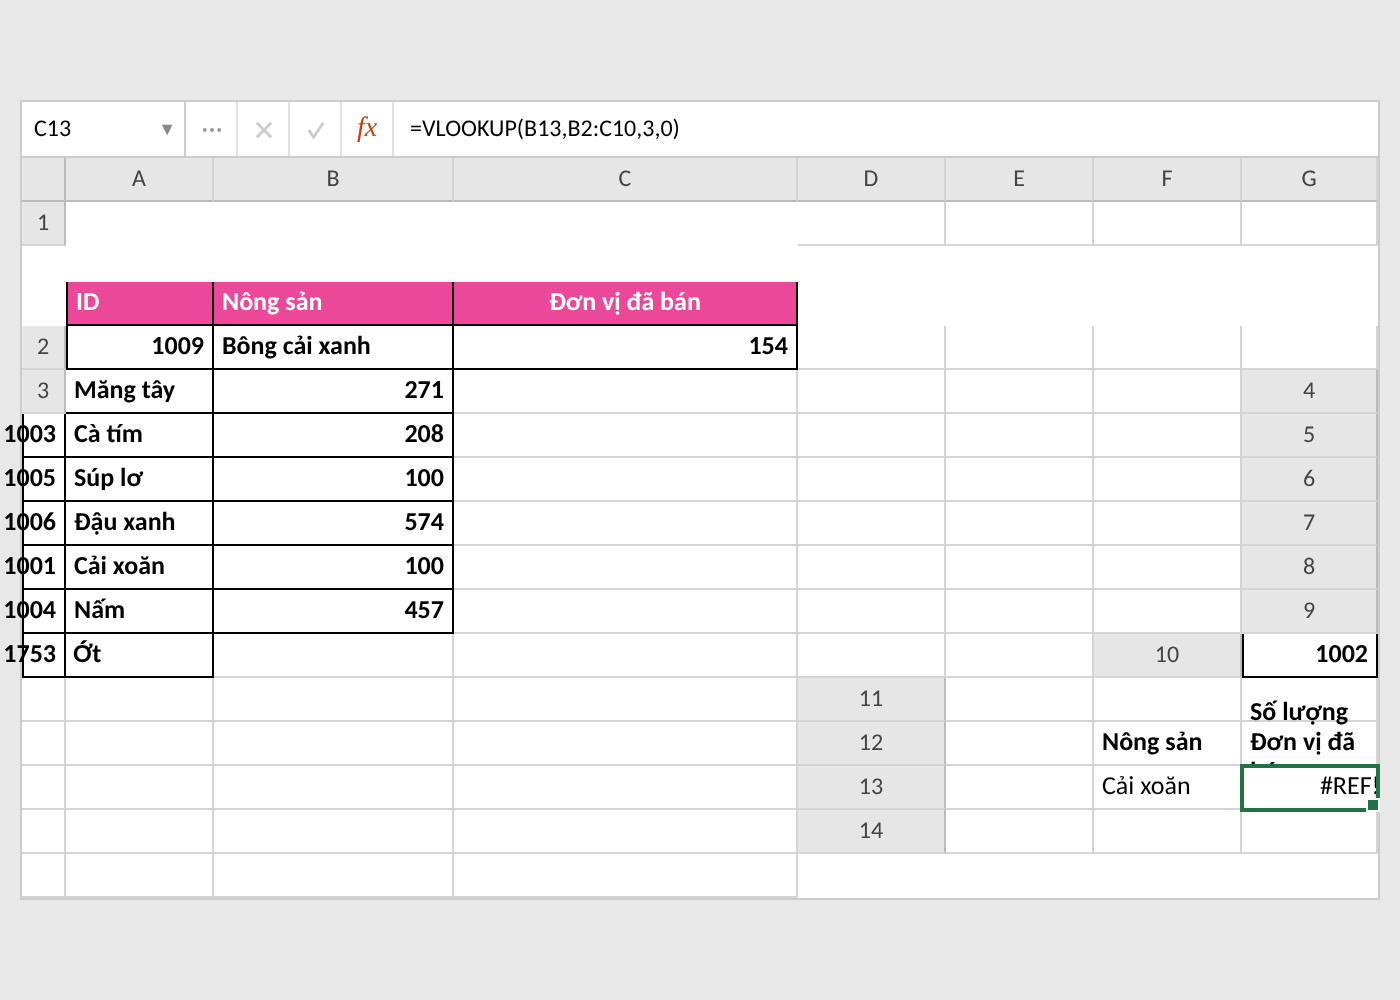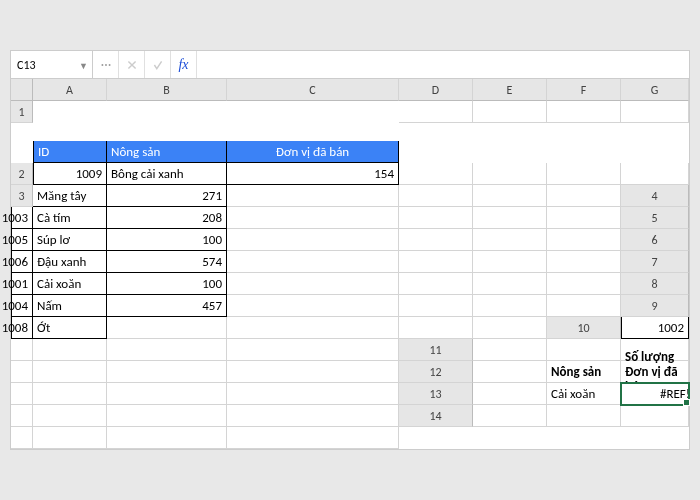--- a/index.html
+++ b/index.html
@@ -4,31 +4,31 @@
 <style>
 * { box-sizing: border-box; margin: 0; padding: 0; }
 body { font-family: Calibri, Arial, sans-serif; font-size: 13px; background: #e8e8e8; display: flex; align-items: center; justify-content: center; height: 100vh; }
 .frame { width: 700px; height: 376px; background: #e8e8e8; display: flex; align-items: center; justify-content: center; }
 .inner { width: 680px; background: #fff; border: 1px solid #ccc; }
 .formula-bar { display: flex; align-items: center; border-bottom: 1px solid #ccc; height: 28px; background: #fff; }
 .namebox { width: 82px; height: 100%; border-right: 1px solid #ccc; display: flex; align-items: center; padding: 0 6px; font-size: 12px; position: relative; }
 .namebox .drop { position: absolute; right: 4px; top: 50%; transform: translateY(-50%); color: #888; font-size: 9px; }
 .fb-btn { width: 26px; height: 100%; display: flex; align-items: center; justify-content: center; border-right: 1px solid #e0e0e0; color: #aaa; }
 .fb-btn svg { width: 12px; height: 12px; }
-.fx { font-style: italic; font-family: 'Times New Roman', serif; color: #1d4ed8; font-size: 14px; }
+.fx { font-style: italic; font-family: 'Times New Roman', serif; color: #c2410c; font-size: 14px; }
 .formula-input { flex: 1; padding: 0 8px; font-size: 12px; height: 100%; display: flex; align-items: center; }
 .grid { display: grid; grid-template-columns: 22px 74px 120px 172px 74px 74px 74px 68px; }
 .colh, .rowh, .corner, .cell { border-right: 1px solid #d4d4d4; border-bottom: 1px solid #d4d4d4; height: 22px; display: flex; align-items: center; }
 .corner { background: #e6e6e6; border-right: 1px solid #bbb; border-bottom: 1px solid #bbb; }
 .colh { background: #e6e6e6; justify-content: center; color: #444; font-size: 12px; border-bottom: 1px solid #bbb; }
 .rowh { background: #e6e6e6; justify-content: center; color: #444; font-size: 12px; border-right: 1px solid #bbb; }
 .cell { padding: 0 4px; font-size: 13px; background: #fff; }
-.hdr { background: #3b82f6; color: #fff; font-weight: normal; border-right: 1px solid #000; border-bottom: 1px solid #000; margin-top: 40px; }
+.hdr { background: #ec4899; color: #fff; font-weight: bold; border-right: 1px solid #000; border-bottom: 1px solid #000; margin-top: 40px; }
 .hdr.hr { justify-content: center; }
-.data { border-right: 1px solid #000; border-bottom: 1px solid #000; }
+.data { border-right: 1px solid #000; border-bottom: 1px solid #000; font-weight: bold; }
 .num { justify-content: flex-end; }
 .bold { font-weight: bold; }
 .center { justify-content: center; padding-left: 45px; }
 .selected { outline: 2px solid #217346; outline-offset: -1px; position: relative; }
 .selected::after { content: ''; position: absolute; right: -2px; bottom: -2px; width: 5px; height: 5px; background: #217346; border: 1px solid #fff; }
 .lborder { border-left: 1px solid #000; }
 </style>
 </head>
 <body>
 
@@ -52,20 +52,21 @@
           </svg>
         </div>
     <div class="fb-btn">
           <svg viewBox="0 0 10 10">
             <path d="M2 5 L4 8 L8 2" stroke="#ccc" stroke-width="1.2" fill="none"></path>
           </svg>
         </div>
     <div class="fb-btn">
           <span class="fx">fx</span>
         </div>
+    <div class="formula-input">=VLOOKUP(B13,B2:C10,3,0)</div>
   </div>
 
   <div class="grid">
     <div class="corner"></div>
     <div class="colh">A</div>
     <div class="colh">B</div>
     <div class="colh">C</div>
     <div class="colh">D</div>
     <div class="colh">E</div>
     <div class="colh">F</div>
@@ -136,21 +137,21 @@
     <div class="rowh">8</div>
     <div class="cell data num lborder">1004</div>
     <div class="cell data">Nấm</div>
     <div class="cell data num">457</div>
     <div class="cell"></div>
         <div class="cell"></div>
         <div class="cell"></div>
         <div class="cell"></div>
 
     <div class="rowh">9</div>
-    <div class="cell data num lborder">1008</div>
+    <div class="cell data num lborder">1753</div>
     <div class="cell data">Ớt</div>
     <div class="cell"></div>
         <div class="cell"></div>
         <div class="cell"></div>
         <div class="cell"></div>
 
     <div class="rowh">10</div>
     <div class="cell data num lborder">1002</div>
     <div class="cell"></div>
         <div class="cell"></div>

